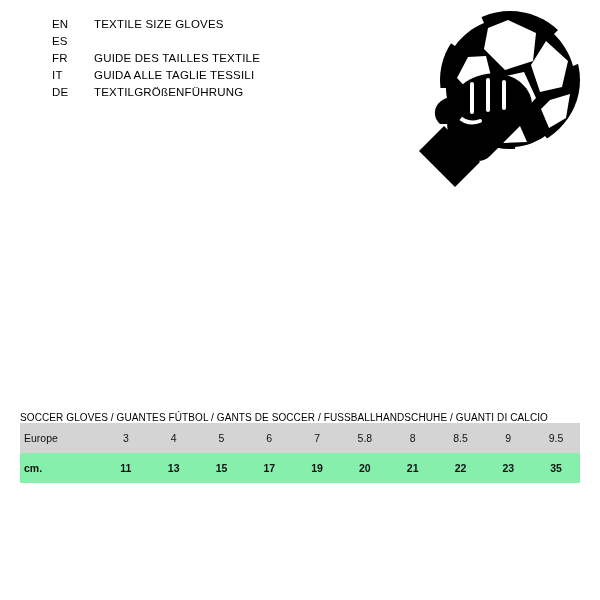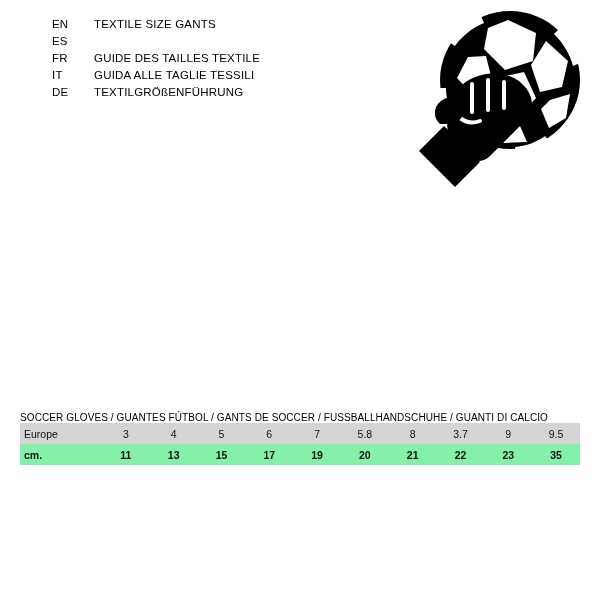--- a/index.html
+++ b/index.html
@@ -79,40 +79,40 @@
   table.size-table tr.row-shaded {
     background: #d4d4d4;
   }
   table.size-table tr.row-plain {
     background: #86efac;
     font-weight: bold;
   }
   table.size-table td {
     font-size: 10.5px;
     color: #111;
-    height: 21px;
+    height: 30px;
     padding: 0;
     vertical-align: middle;
     text-align: center;
     border: 0;
   }
   table.size-table td.label-cell {
     text-align: left;
     padding-left: 4px;
     width: 78px;
   }
 </style>
 </head>
 <body>
 
 <div class="lang-block">
 
   <div class="lang-row">
     <span class="lang-code">EN</span>
-    <span class="lang-text">TEXTILE SIZE GANTS</span>
+    <span class="lang-text">TEXTILE SIZE GLOVES</span>
   </div>
 
   <div class="lang-row">
     <span class="lang-code">ES</span>
   </div>
 
   <div class="lang-row">
     <span class="lang-code">FR</span>
     <span class="lang-text">GUIDE DES TAILLES TEXTILE</span>
   </div>
@@ -174,21 +174,21 @@
     <tbody>
       <tr class="row-shaded">
         <td class="label-cell">Europe</td>
         <td>3</td>
         <td>4</td>
         <td>5</td>
         <td>6</td>
         <td>7</td>
         <td>5.8</td>
         <td>8</td>
-        <td>3.7</td>
+        <td>8.5</td>
         <td>9</td>
         <td>9.5</td>
       </tr>
       <tr class="row-plain">
         <td class="label-cell">cm.</td>
         <td>11</td>
         <td>13</td>
         <td>15</td>
         <td>17</td>
         <td>19</td>

